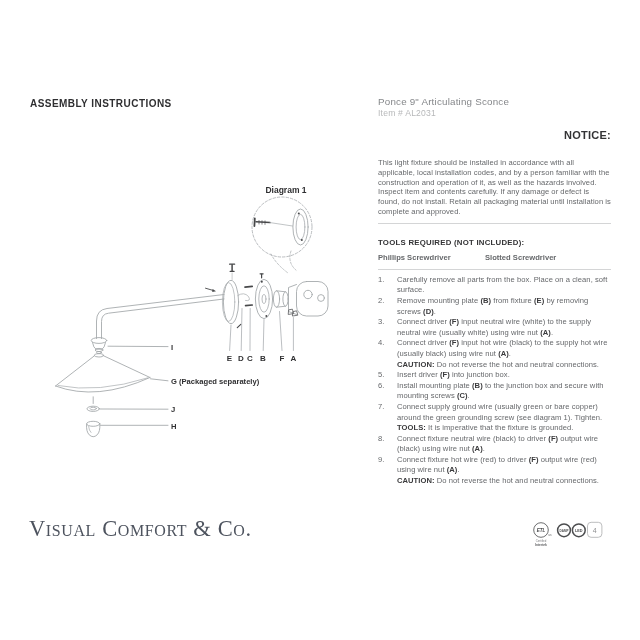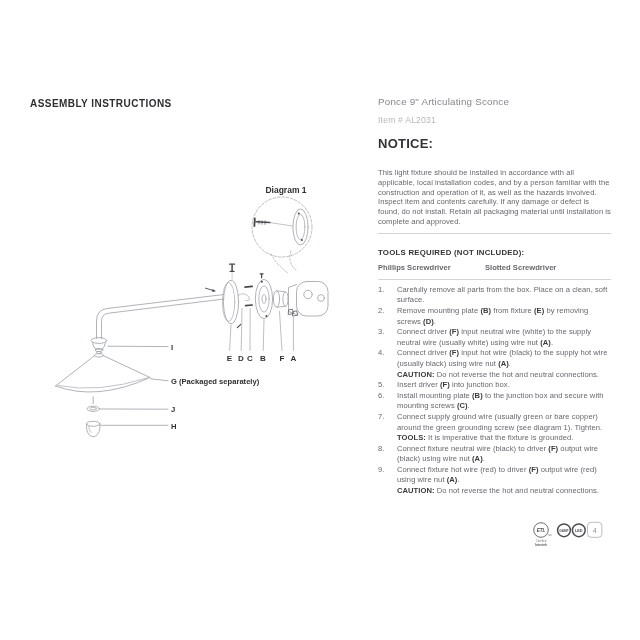--- a/index.html
+++ b/index.html
@@ -3,22 +3,22 @@
 <meta charset="utf-8">
 <style>
   html,body{margin:0;padding:0;background:#ffffff;}
   .page{position:relative;width:640px;height:640px;background:#ffffff;overflow:hidden;
         font-family:"Liberation Sans",sans-serif;}
   .h-left{position:absolute;left:30px;top:98px;font-size:10px;font-weight:bold;
           letter-spacing:.45px;color:#2f2f31;}
   
   .rcol{position:absolute;left:378px;top:96px;width:233px;color:#66686b;}
   .prod-name{font-size:9.8px;line-height:11px;color:#85878a;letter-spacing:.2px;}
-  .prod-item{font-size:8.6px;line-height:10px;color:#b7b8ba;letter-spacing:.2px;margin-top:8px;}
-  .sec-label{font-size:13px;font-weight:bold;color:#333335;letter-spacing:.25px;margin-top:11px;}
+  .prod-item{font-size:8.6px;line-height:10px;color:#b7b8ba;letter-spacing:.2px;margin-top:1px;}
+  .sec-label{font-size:11px;font-weight:bold;color:#333335;letter-spacing:.25px;margin-top:11px;text-align:right;}
   .notice-body{font-size:7.6px;line-height:9.8px;letter-spacing:.05px;margin-top:17px;}
   .rule{border:none;border-top:1px solid #d4d5d6;margin:6px 0 0 0;}
   .tools-label{font-size:7.8px;font-weight:bold;color:#333335;letter-spacing:.25px;margin-top:14px;}
   .tools-row{position:relative;font-size:7.6px;line-height:10px;margin-top:6px;height:10px;font-weight:bold;}
   .tool-2{position:absolute;left:107px;top:0;text-align:center;}
   .steps{list-style:none;margin:5px 0 0 0;padding:0;}
   .steps li{display:flex;font-size:7.6px;line-height:10.6px;letter-spacing:.05px;}
   .steps .num{width:19px;flex:none;}
   .steps .step-body{width:211px;}
   .steps b{color:#3a3a3c;}
@@ -225,20 +225,21 @@
         <div></div></span>
         </li>
       <li>
         <span class="num">9.</span>
         <span class="step-body"><span>Connect fixture hot wire (red) to driver <b>(F)</b> output wire (red) using wire nut <b>(A)</b>.</span>
         <div><b>CAUTION:</b> Do not reverse the hot and neutral connections.</div></span>
         </li>
     </ol>
   </div>
 
+  <div class="logo">Visual Comfort &amp; Co.</div>
 
   <svg class="badges" width="92" height="32" viewBox="0 0 92 32">
     <g>
       <circle cx="12" cy="14" r="7.3" fill="none" stroke="#5c5d5f" stroke-width="0.9"></circle>
       <text x="12" y="15.8" text-anchor="middle" font-size="4.6" font-weight="bold" font-style="italic" fill="#4a4b4d">ETL</text>
       <text x="21" y="19.5" text-anchor="middle" font-size="3.2" fill="#6a6b6d">us</text>
       <text x="12" y="26" text-anchor="middle" font-size="2.8" fill="#7c7d7f">Certified</text>
       <text x="12" y="29.8" text-anchor="middle" font-size="3.3" font-weight="bold" fill="#5c5d5f">Intertek</text>
     </g>
     <g>

